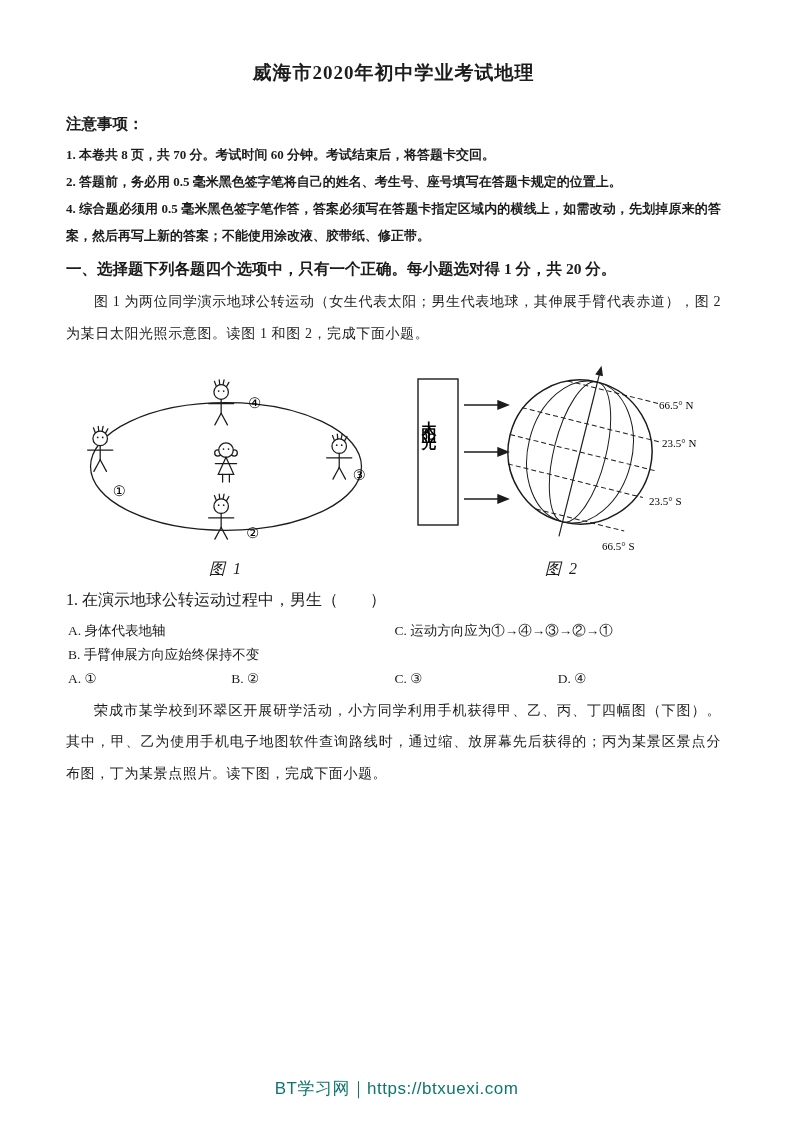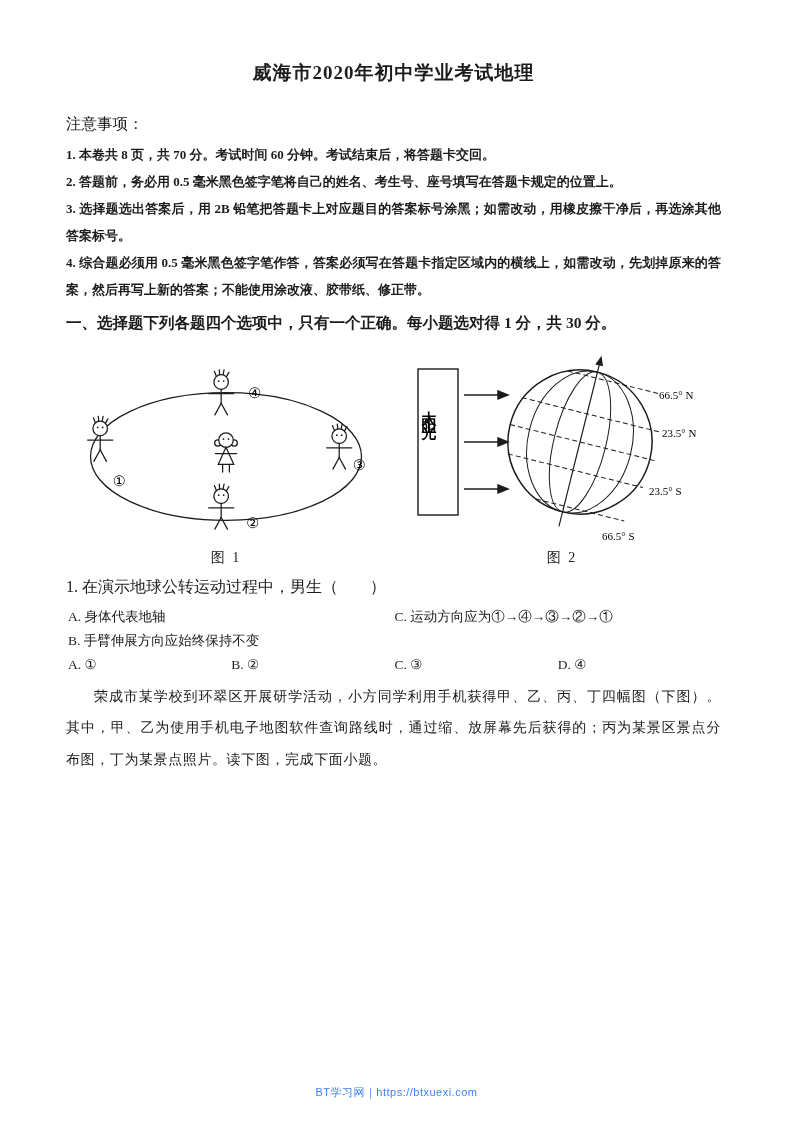--- a/index.html
+++ b/index.html
@@ -15,78 +15,78 @@
     overflow:hidden;
   }
   .title{
     text-align:center;
     font-size:19px;
     font-weight:700;
     margin:0 0 22px 0;
     letter-spacing:1px;
   }
   .notice-heading{
-    font-size:15.5px;font-weight:400;margin:0;line-height:2.1;
+    font-size:15.5px;font-weight:700;margin:0;line-height:2.1;
   }
   .notice{
     font-size:13px;font-weight:700;margin:0;line-height:2.08;
     text-align:justify;
   }
   .section-heading{
     font-size:15.5px;font-weight:700;margin:4px 0 2px 0;line-height:2.05;
   }
   .intro{
     font-size:14px;line-height:2.25;margin:2px 0 2px 0;
     text-indent:2em;text-align:justify;letter-spacing:0.6px;
   }
   .figures{
     display:flex;align-items:flex-end;gap:36px;
     margin:8px 0 2px 10px;
   }
   .fig{display:flex;flex-direction:column;align-items:center;}
   .fig-caption{
-    font-size:14px;margin-top:2px;letter-spacing:2px;
+    font-size:16px;margin-top:2px;letter-spacing:2px;font-style:italic;
   }
   .question{margin-top:6px;}
   .q-stem{font-size:16px;margin:6px 0 8px 0;line-height:1.7;}
   .opts-2col{
     display:grid;grid-template-columns:1fr 1fr;
     row-gap:6px;font-size:13.5px;margin:0 0 6px 2px;
   }
   .opts-4col{
     display:grid;grid-template-columns:repeat(4,1fr);
     font-size:13.5px;margin:2px 0 8px 2px;
   }
   .opt{white-space:nowrap;}
   .watermark{
     position:absolute;left:0;right:0;bottom:30px;
     text-align:center;
-    font-size:11px;color:#3b82f6;letter-spacing:0.5px;
+    font-size:17px;color:#0f766e;letter-spacing:0.5px;
     font-family:"Liberation Sans","DejaVu Sans",sans-serif;
   }
   svg text{font-family:"Liberation Serif","DejaVu Serif",serif;}
   .vtext{writing-mode:vertical-rl;text-orientation:upright;letter-spacing:7px;}
 </style>
 </head>
 <body>
 
 <div class="page">
 
   <h1 class="title">威海市2020年初中学业考试地理</h1>
 
   <div>
     <p class="notice-heading">注意事项：</p>
     <p class="notice">1. 本卷共 8 页，共 70 分。考试时间 60 分钟。考试结束后，将答题卡交回。</p>
     <p class="notice">2. 答题前，务必用 0.5 毫米黑色签字笔将自己的姓名、考生号、座号填写在答题卡规定的位置上。</p>
-    <p class="notice">3. 选择题选出答案后，用 2B 铅笔把答题卡上对应题目的答案标号涂黑；如需改动，用橡皮擦干净后，再选涂其他答案标号。</p>
     <p class="notice">4. 综合题必须用 0.5 毫米黑色签字笔作答，答案必须写在答题卡指定区域内的横线上，如需改动，先划掉原来的答案，然后再写上新的答案；不能使用涂改液、胶带纸、修正带。</p>
   </div>
 
-  <p class="section-heading">一、选择题下列各题四个选项中，只有一个正确。每小题选对得 1 分，共 30 分。</p>
+  <p class="section-heading">一、选择题下列各题四个选项中，只有一个正确。每小题选对得 1 分，共 20 分。</p>
 
+  <p class="intro">图 1 为两位同学演示地球公转运动（女生代表太阳；男生代表地球，其伸展手臂代表赤道），图 2 为某日太阳光照示意图。读图 1 和图 2，完成下面小题。</p>
 
   <div class="figures">
 
     <div class="fig">
       <svg width="300" height="180" viewBox="0 0 310 185">
         <defs>
           <g id="boy" stroke="#1c1c1c" stroke-width="1.3" fill="none" stroke-linecap="round">
             <path d="M-5,-23 l-2,-5 M-1.5,-24.5 l-0.5,-5 M2,-24.5 l1,-5 M5.5,-22.5 l2.5,-4.5"></path>
             <circle cx="0" cy="-17" r="7.5" fill="#fff"></circle>
             <circle cx="-2.6" cy="-18" r="0.9" fill="#1c1c1c" stroke="none"></circle>

